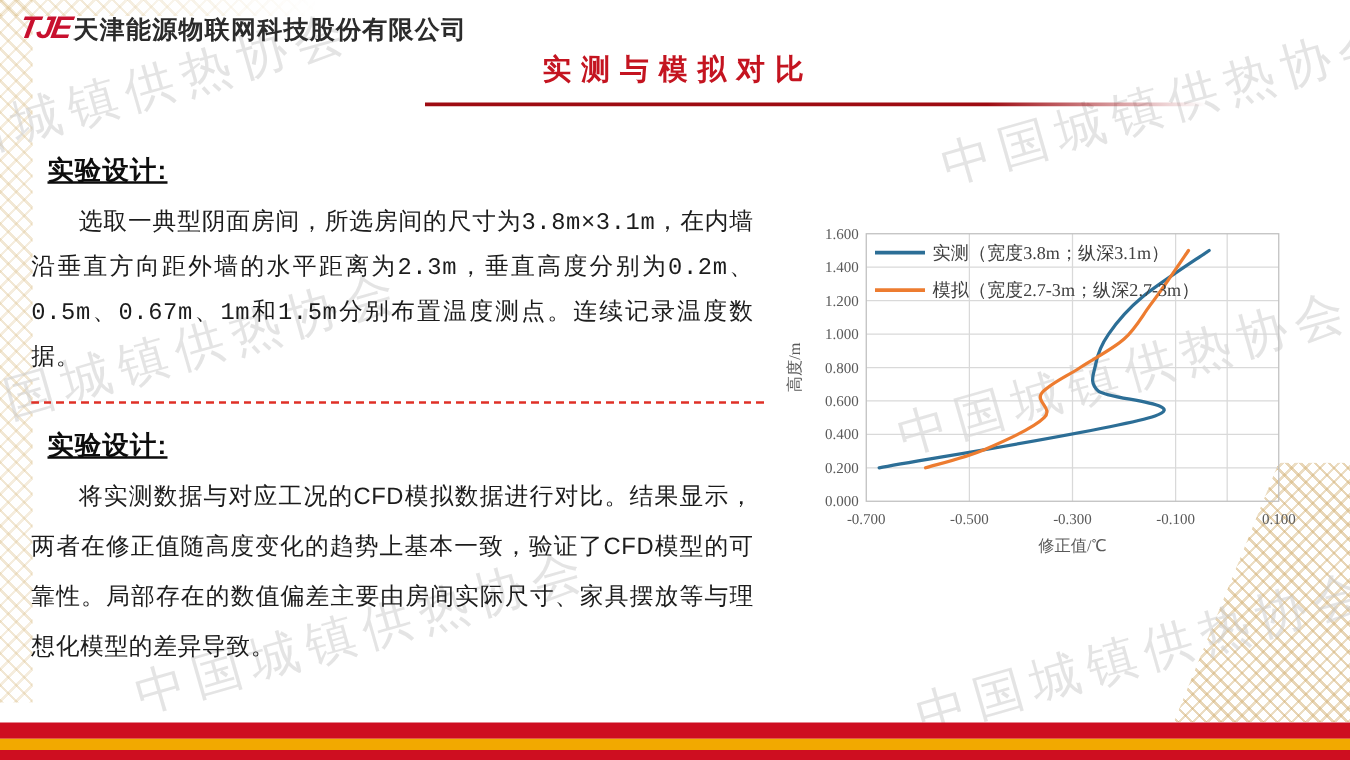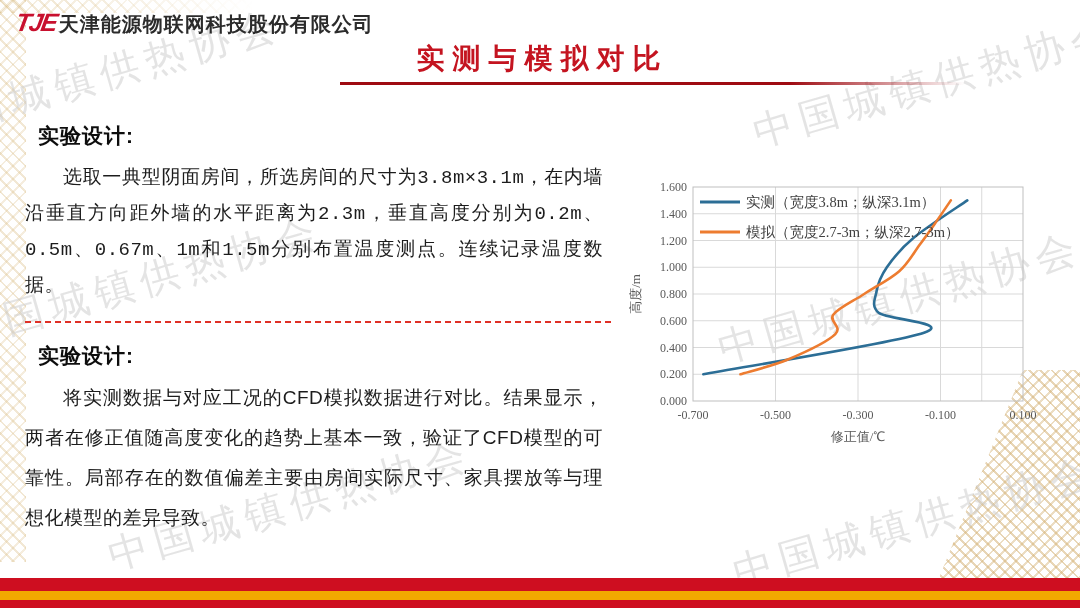--- a/index.html
+++ b/index.html
@@ -35,30 +35,31 @@
     color:#C8102E;font-style:italic;font-weight:900;font-size:25px;
     letter-spacing:-2px;transform:skewX(-10deg);display:inline-block;
     font-family:"Liberation Sans",sans-serif;
   }
   .logo .company{
     margin-left:3px;font-family:"Liberation Serif",serif;font-weight:700;
     font-size:20px;color:#2b2b2b;letter-spacing:1px;
   }
   .slide-title{
     position:absolute;left:300px;top:40px;width:485px;text-align:center;
-    font-size:28px;font-weight:800;color:#C41420;letter-spacing:8px;
+    font-size:23px;font-weight:800;color:#C41420;letter-spacing:8px;
   }
   .title-underline{
     position:absolute;left:340px;top:82px;width:625px;height:3px;
     background:linear-gradient(to right,#9E0B12 0%,#9E0B12 72%,rgba(158,11,18,0) 100%);
   }
   
   .sec-heading{
     position:absolute;left:38px;font-size:21px;font-weight:800;color:#0d0d0d;
     letter-spacing:1px;
+    text-decoration:underline;
   }
   .sec-heading.h1{top:122px;}
   .sec-heading.h2{top:342px;}
   .sec-body{
     position:absolute;left:25px;width:578px;color:#1c1c1c;font-size:19px;
     text-indent:2em;text-align:justify;letter-spacing:.5px;
   }
   .sec-body.b1{top:160px;line-height:36px;font-family:Liberation Mono, monospace;}
   .sec-body.b2{top:378px;line-height:40px;}
   .dashed-divider{

